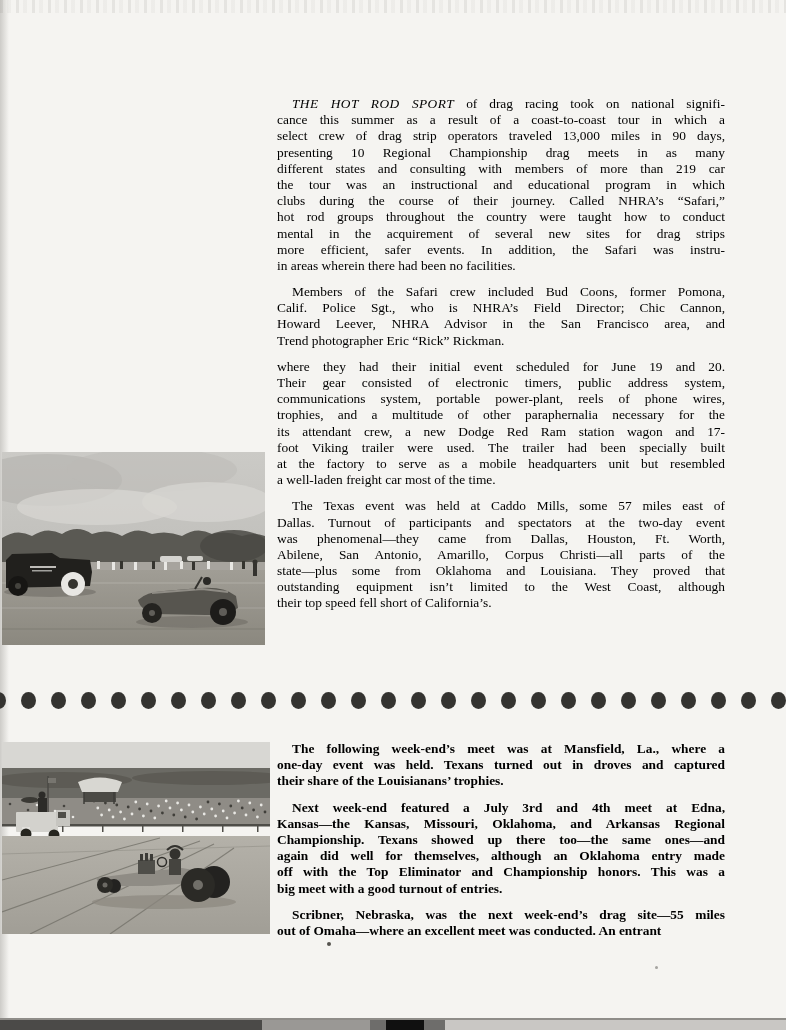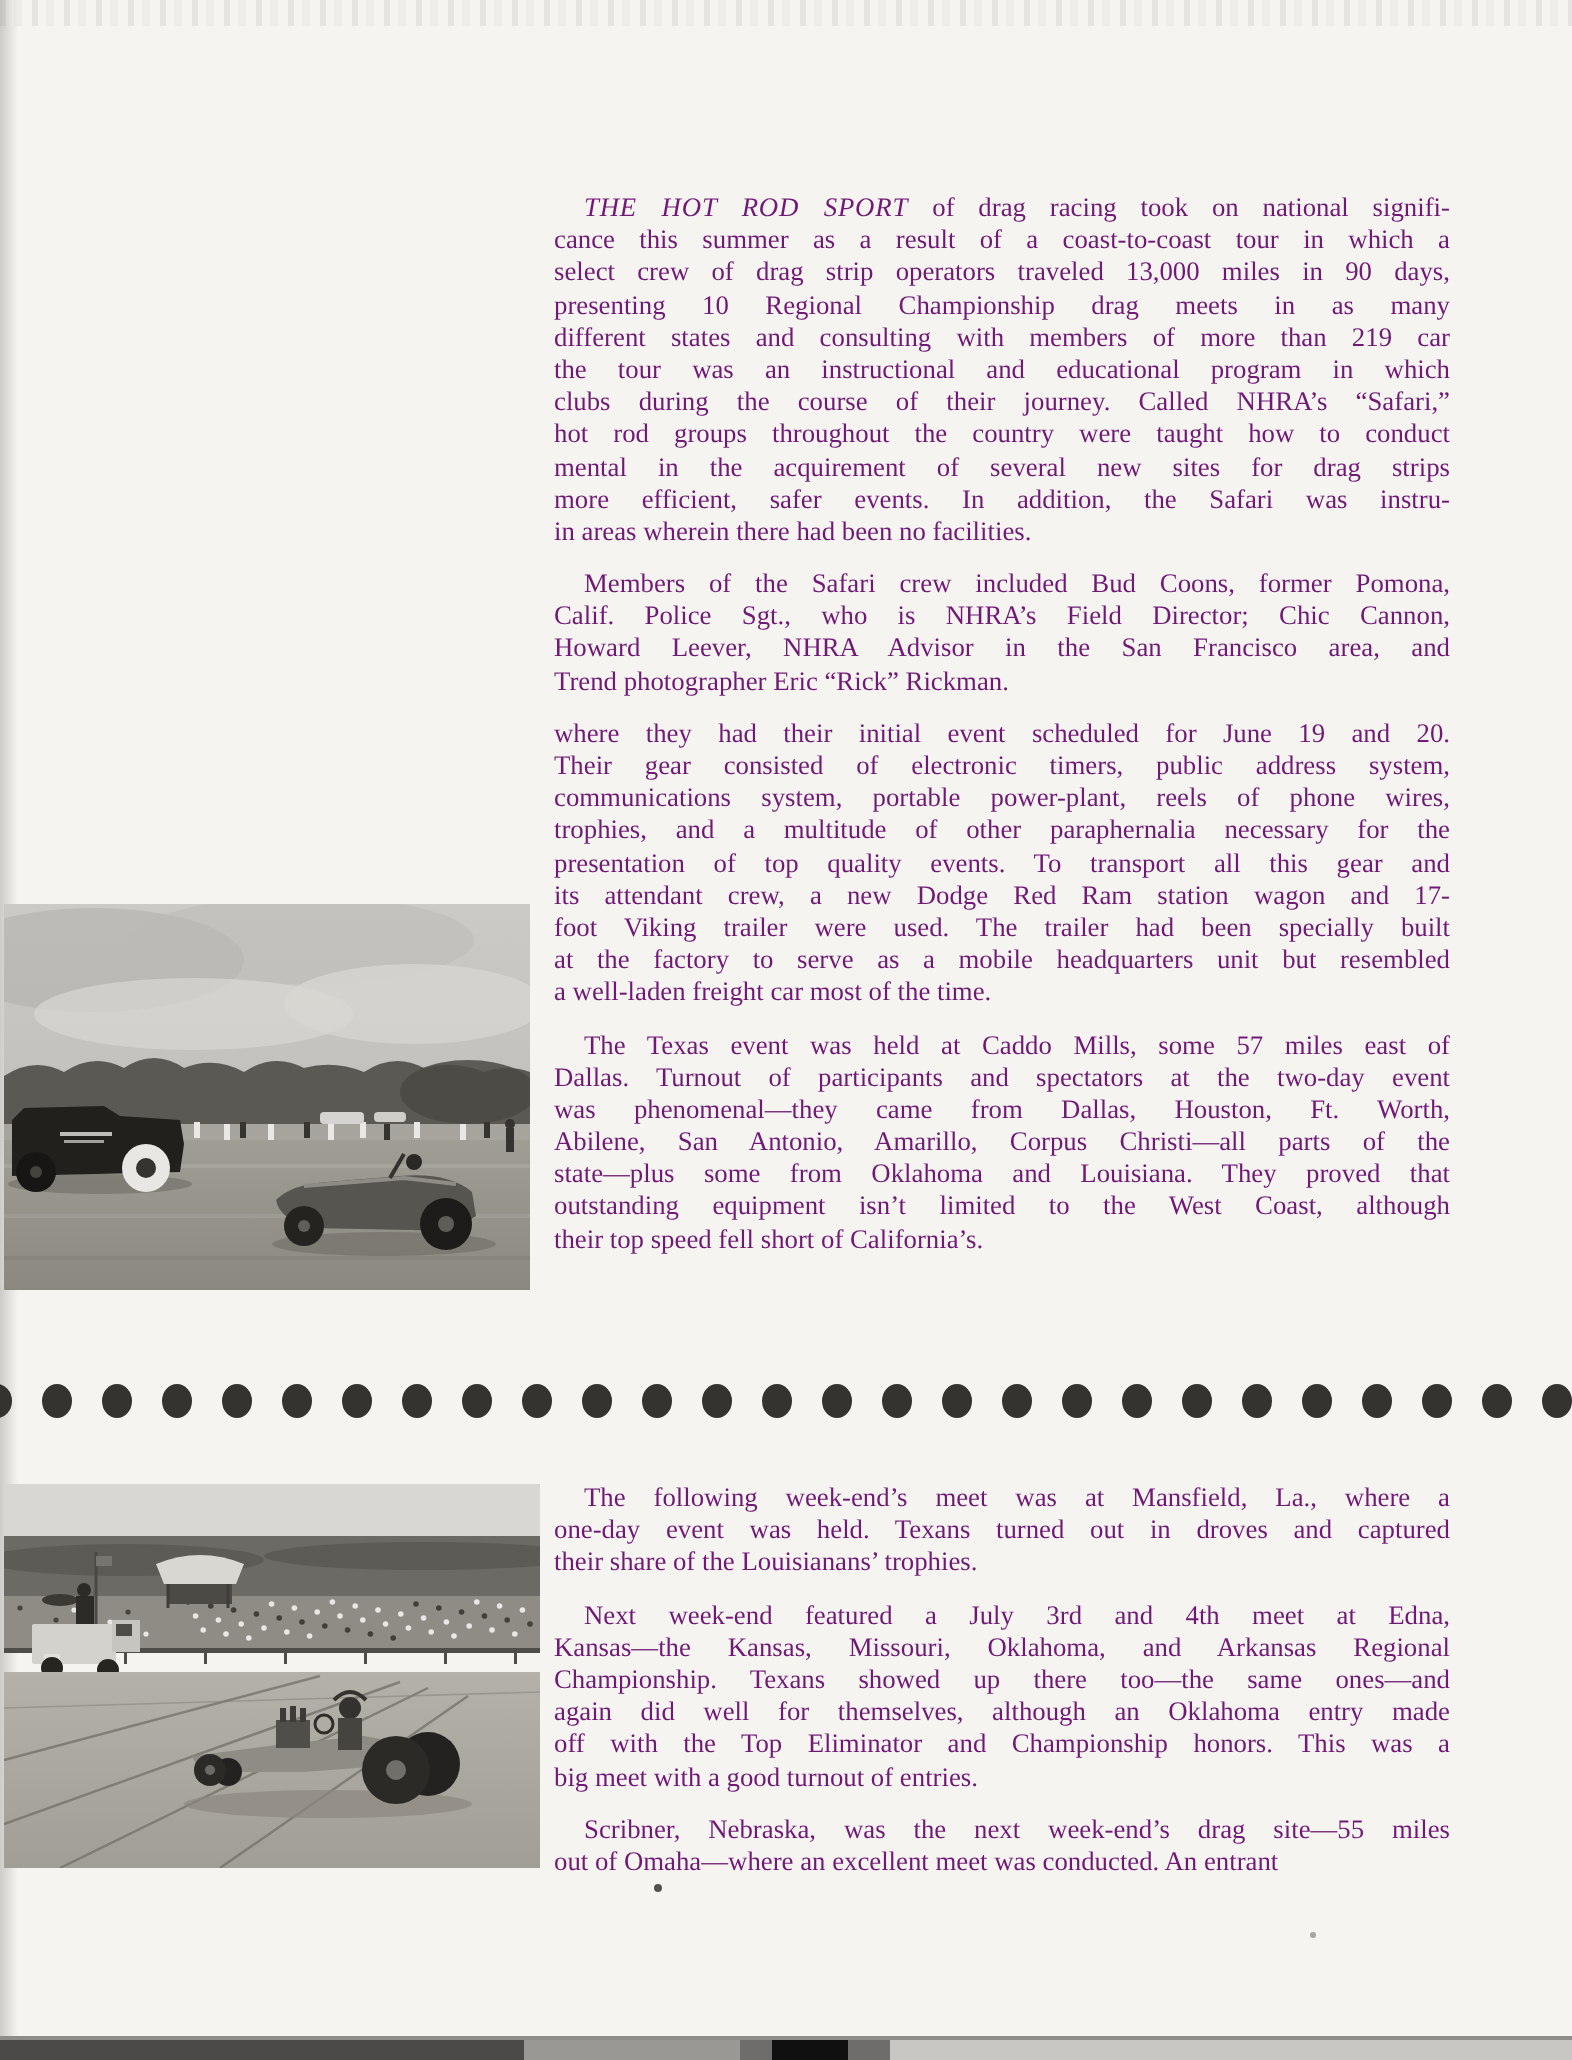--- a/index.html
+++ b/index.html
@@ -26,24 +26,24 @@
   .bb-c{position:absolute;left:370px;top:1020px;width:75px;height:10px;background:#6e6d6b;}
   .bb-d{position:absolute;left:386px;top:1020px;width:38px;height:10px;background:#101010;}
   .bb-e{position:absolute;left:445px;top:1020px;width:341px;height:10px;background:#c9c7c4;}
   .speck{position:absolute;width:4px;height:4px;border-radius:50%;background:#55534f;}
   .speck1{left:327px;top:942px;}
   .speck2{left:655px;top:966px;width:3px;height:3px;opacity:.5;}
 
   
   .col{
     position:absolute;left:277px;width:448px;
-    font-size:13.4px;line-height:16.2px;color:#701a75;
+    font-size:13.4px;line-height:16.2px;color:#000000;
   }
   .col-top{top:96px;}
-  .col-bottom{top:741px;}
+  .col-bottom{top:741px;font-weight:bold;}
   .para{margin:0 0 10px 0;}
   .line{text-align:justify;text-align-last:justify;height:16.2px;overflow:hidden;}
   .line.lastline{text-align-last:left;}
   .line.firstline{padding-left:15px;}
   .lead{font-style:italic;letter-spacing:.4px;}
 
   
   .photo{position:absolute;}
   .photo svg{display:block;}
   .photo1{left:2px;top:452px;}
@@ -81,21 +81,20 @@
       <div class="line firstline">Members of the Safari crew included Bud Coons, former Pomona,</div>
       <div class="line">Calif. Police Sgt., who is NHRA’s Field Director; Chic Cannon,</div>
       <div class="line">Howard Leever, NHRA Advisor in the San Francisco area, and</div>
       <div class="line lastline">Trend photographer Eric “Rick” Rickman.</div>
     </div>
     <div class="para">
       <div class="line">where they had their initial event scheduled for June 19 and 20.</div>
       <div class="line">Their gear consisted of electronic timers, public address system,</div>
       <div class="line">communications system, portable power-plant, reels of phone wires,</div>
       <div class="line">trophies, and a multitude of other paraphernalia necessary for the</div>
-      <div class="line">presentation of top quality events. To transport all this gear and</div>
       <div class="line">its attendant crew, a new Dodge Red Ram station wagon and 17-</div>
       <div class="line">foot Viking trailer were used. The trailer had been specially built</div>
       <div class="line">at the factory to serve as a mobile headquarters unit but resembled</div>
       <div class="line lastline">a well-laden freight car most of the time.</div>
     </div>
     <div class="para">
       <div class="line firstline">The Texas event was held at Caddo Mills, some 57 miles east of</div>
       <div class="line">Dallas. Turnout of participants and spectators at the two-day event</div>
       <div class="line">was phenomenal—they came from Dallas, Houston, Ft. Worth,</div>
       <div class="line">Abilene, San Antonio, Amarillo, Corpus Christi—all parts of the</div>

